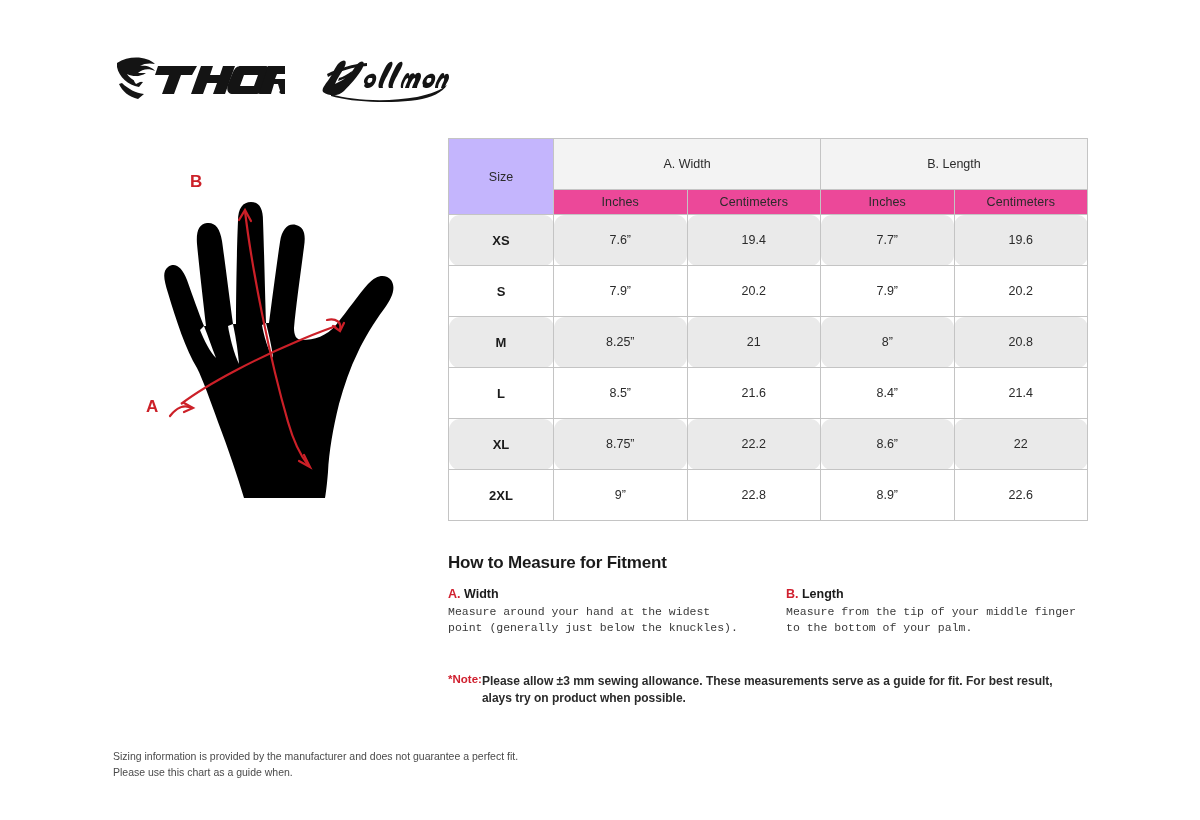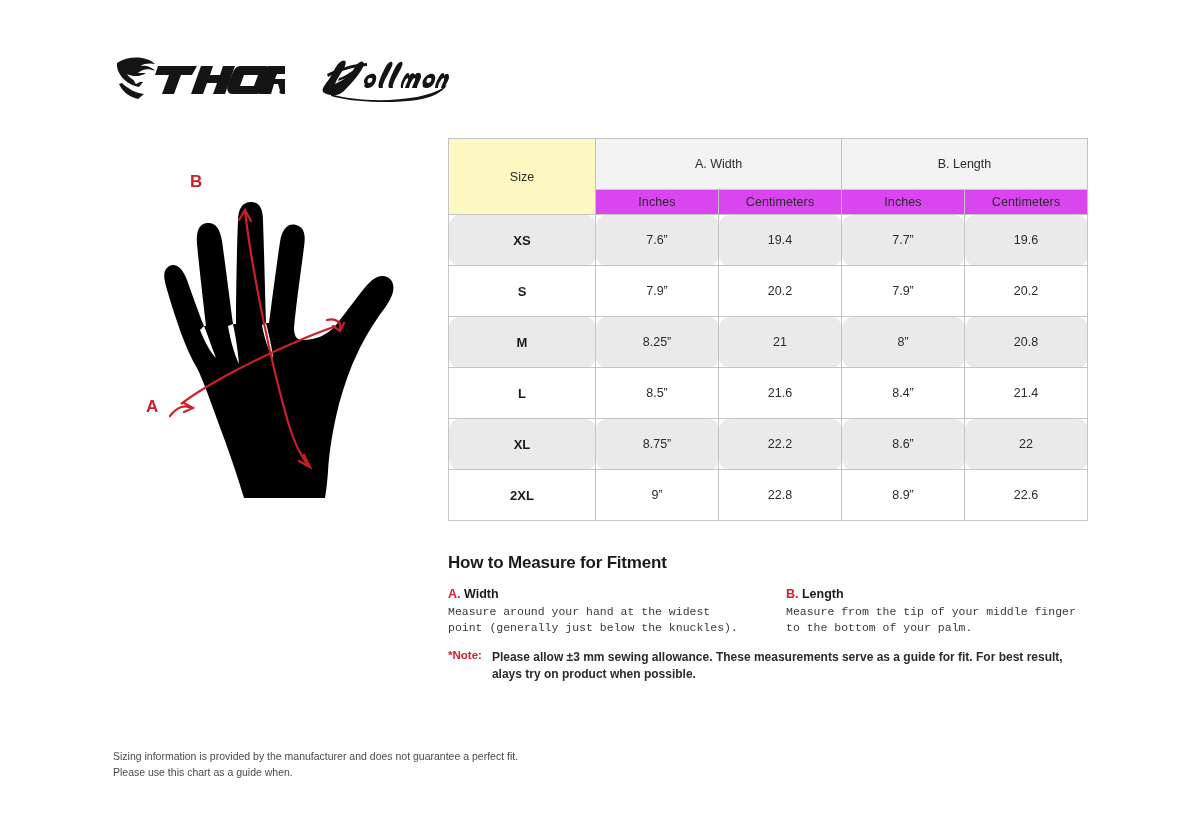--- a/index.html
+++ b/index.html
@@ -64,36 +64,36 @@
   table.size-table td, table.size-table th {
     border: 1px solid #c4c4c4;
     text-align: center;
     vertical-align: middle;
     font-size: 12.5px;
     color: #2b2b2b;
     font-weight: normal;
     padding: 0;
   }
   th.size-head {
-    width: 147px;
-    background: #fef9c3;
+    width: 105px;
+    background: #c4b5fd;
     font-weight: bold;
     font-size: 12.5px;
     color: #1b1b1b;
     height: 76px;
   }
   th.group-head {
     background: #f3f3f3;
     font-weight: bold;
     font-size: 13px;
     color: #1b1b1b;
     height: 46px;
   }
   th.unit-head {
-    background: #d946ef;
+    background: #ec4899;
     color: #ffffff;
     font-weight: bold;
     font-size: 11px;
     height: 22px;
     border-color: #000000;
     letter-spacing: 0.1px;
   }
   tbody tr td { height: 51px; }
   tbody tr td.size-cell {
     font-weight: bold;
@@ -128,23 +128,22 @@
   .howto-head .mark { color: #d0202f; }
   .howto-body {
     font-size: 11.5px;
     line-height: 1.35;
     color: #3a3a3a;
     font-family: Liberation Mono, monospace;
   }
 
   
   .note {
-    margin-top: 14px;
+    margin-top: 38px;
     display: flex;
-    gap: 10px;
     align-items: flex-start;
   }
   .note-label {
     color: #d0202f;
     font-size: 11.5px;
     font-weight: bold;
     white-space: nowrap;
     padding-top: 0px;
   }
   .note-text {

